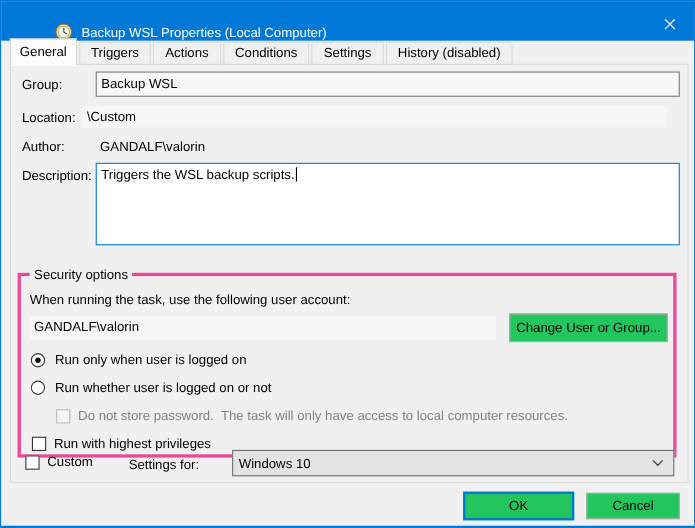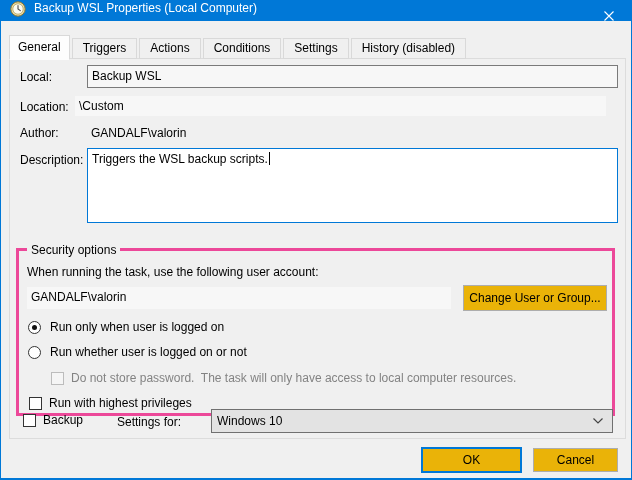--- a/index.html
+++ b/index.html
@@ -9,22 +9,22 @@
     font-size:12px; color:#000; background:#fff;
   }
   .window {
     position:relative; width:632px; height:480px;
     background:#f0f0f0;
     border:1px solid #0078d7; border-bottom-width:2px;
     overflow:hidden;
   }
   
   .titlebar {
-    position:absolute; top:0; left:0; right:0; height:20px;
-    background:#0078d7; display:flex; align-items:flex-start;
+    position:absolute; top:0; left:0; right:0; height:36px;
+    background:#0078d7; display:flex; align-items:flex-end;padding-left:40px;
   }
   .app-icon { margin-left:9px; width:16px; height:16px; display:inline-flex; }
   .title { color:#fff; margin-left:8px; font-size:12px; white-space:nowrap; }
   .close-btn {
     margin-left:auto; width:45px; height:30px;
     display:flex; align-items:center; justify-content:center; cursor:default;
   }
   
   .tabs {
     position:absolute; left:8px; top:33px; height:25px;
@@ -62,21 +62,21 @@
   
   .groupbox {
     position:absolute; left:6px; top:189px; width:599px; height:168px;
     border:3px solid #ec4899;
   }
   .group-title {
     position:absolute; top:-8px; left:8px; background:#f0f0f0;
     padding:0 4px; white-space:nowrap;
   }
   .win-btn {
-    position:absolute; background:#eab308; border:1px solid #adadad;
+    position:absolute; background:#22c55e; border:1px solid #adadad;
     display:flex; align-items:center; justify-content:center;
     font-size:12px; white-space:nowrap; cursor:default;
   }
   
   .ctl-row { position:absolute; display:flex; align-items:center; }
   .radio {
     width:13px; height:13px; border:1px solid #333; border-radius:50%;
     background:#fff; margin-right:9px; flex:none; position:relative;
   }
   .radio.checked::after {
@@ -130,21 +130,21 @@
     <div class="tab active">General</div>
     <div class="tab">Triggers</div>
     <div class="tab">Actions</div>
     <div class="tab">Conditions</div>
     <div class="tab">Settings</div>
     <div class="tab">History (disabled)</div>
   </div>
 
   <div class="page">
 
-    <span class="lbl" style="left:10px; top:11px">Local:</span>
+    <span class="lbl" style="left:10px; top:11px">Group:</span>
     <div class="ro-field" style="left:77px; top:6px; width:531px; height:23px">Backup WSL</div>
 
     <span class="lbl" style="left:10px; top:41px">Location:</span>
     <div class="ro-strip" style="left:65px; top:37px; width:531px; height:20px">\Custom</div>
 
     <span class="lbl" style="left:10px; top:67px">Author:</span>
     <span class="plain-val" style="left:81px; top:67px">GANDALF\valorin</span>
 
     <span class="lbl" style="left:10px; top:94px">Description:</span>
     <div class="desc-box"><span>Triggers the WSL backup scripts.</span><span class="caret"></span></div>
@@ -176,21 +176,21 @@
       </div>
 
       <div class="ctl-row" style="left:10px; top:145px">
         <span class="checkbox"></span>
         <span>Run with highest privileges</span>
       </div>
     </div>
 
     <div class="ctl-row" style="left:13px; top:354px">
       <span class="checkbox"></span>
-      <span>Backup</span>
+      <span>Custom</span>
     </div>
 
     <span class="lbl" style="left:107px; top:356px">Settings for:</span>
 
     <div class="combo">
       <span>Windows 10</span>
       <span class="combo-arrow">
         <svg width="12" height="8" viewBox="0 0 12 8">
           <path d="M1.5 1.5 L6 6 L10.5 1.5" fill="none" stroke="#444" stroke-width="1.2"></path>
         </svg>

